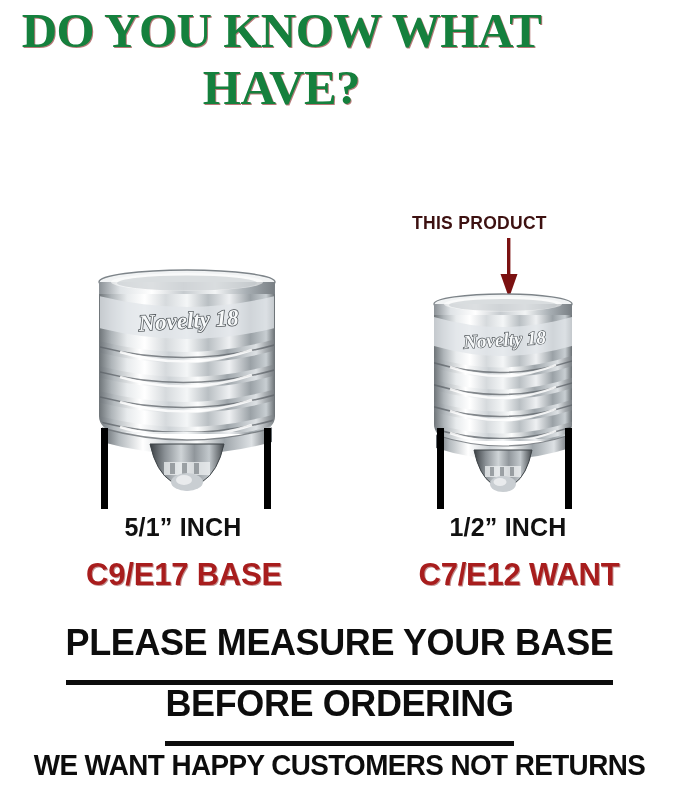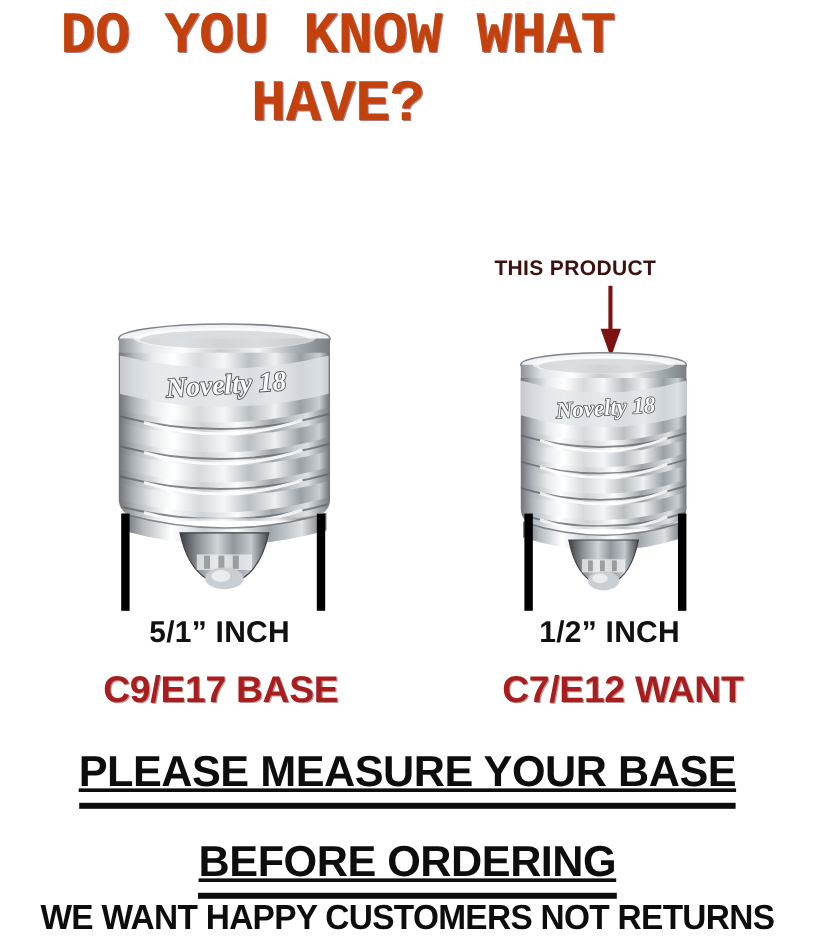--- a/index.html
+++ b/index.html
@@ -19,22 +19,22 @@
     overflow: hidden;
   }
 
   
   .headline {
     position: absolute;
     left: 0;
     top: 2px;
     width: 563px;
     text-align: center;
-    color: #c2410c;
-    font-family: Liberation Mono, monospace;
+    color: #15803d;
+    font-family: Liberation Serif, serif;
     font-weight: bold;
     font-size: 49px;
     line-height: 57px;
     letter-spacing: -0.5px;
     text-shadow: 1px 1px 0 rgba(120,10,10,0.55);
   }
   .headline .hl-line { display: block; white-space: nowrap; }
 
   
   .callout-label {
@@ -110,25 +110,24 @@
     left: 0;
     width: 679px;
     text-align: center;
     color: #0d0d0d;
     font-weight: bold;
     white-space: nowrap;
   }
   .footer-underlined .ftxt {
     display: inline-block;
     border-bottom: 5px solid #0d0d0d;
-    padding-bottom: 5px;
-    text-decoration: underline;
+    padding-bottom: 16px;
   }
   .footer-1 { top: 622px; font-size: 36px; letter-spacing: -0.4px; }
-  .footer-2 { top: 683px; font-size: 36px; letter-spacing: -0.4px; margin-top: 14px; }
+  .footer-2 { top: 683px; font-size: 36px; letter-spacing: -0.4px; }
   .footer-3 {
     top: 749px;
     font-size: 29px;
     letter-spacing: -0.6px;
     transform: scaleX(0.96);
     transform-origin: center top;
   }
 </style>
 </head>
 <body>

